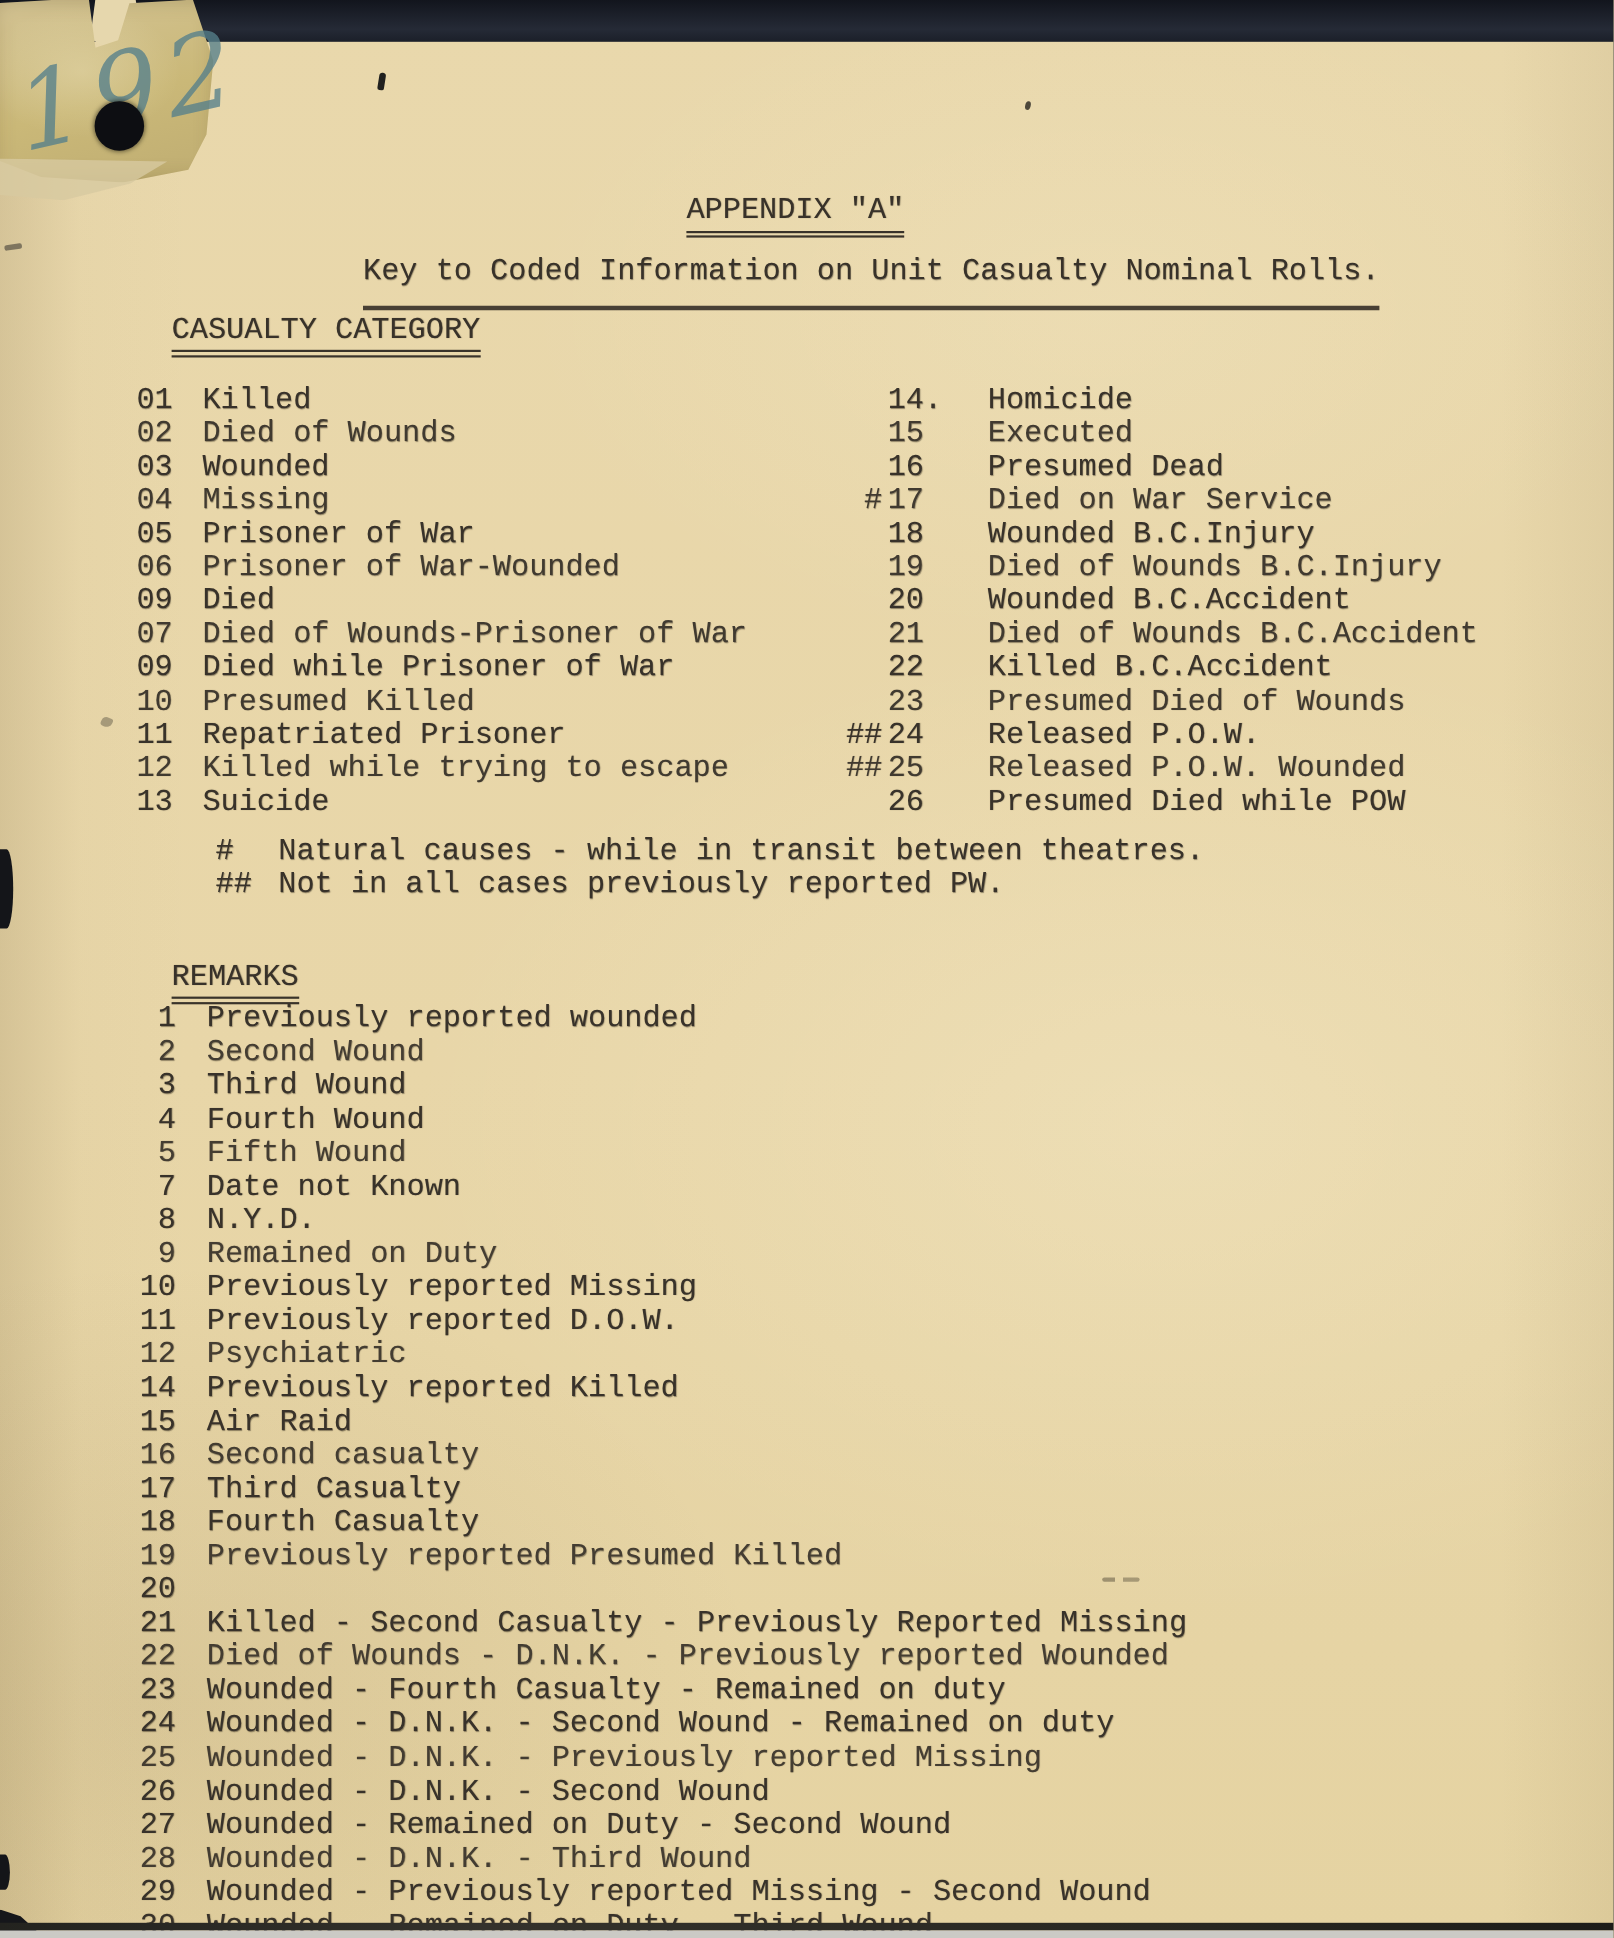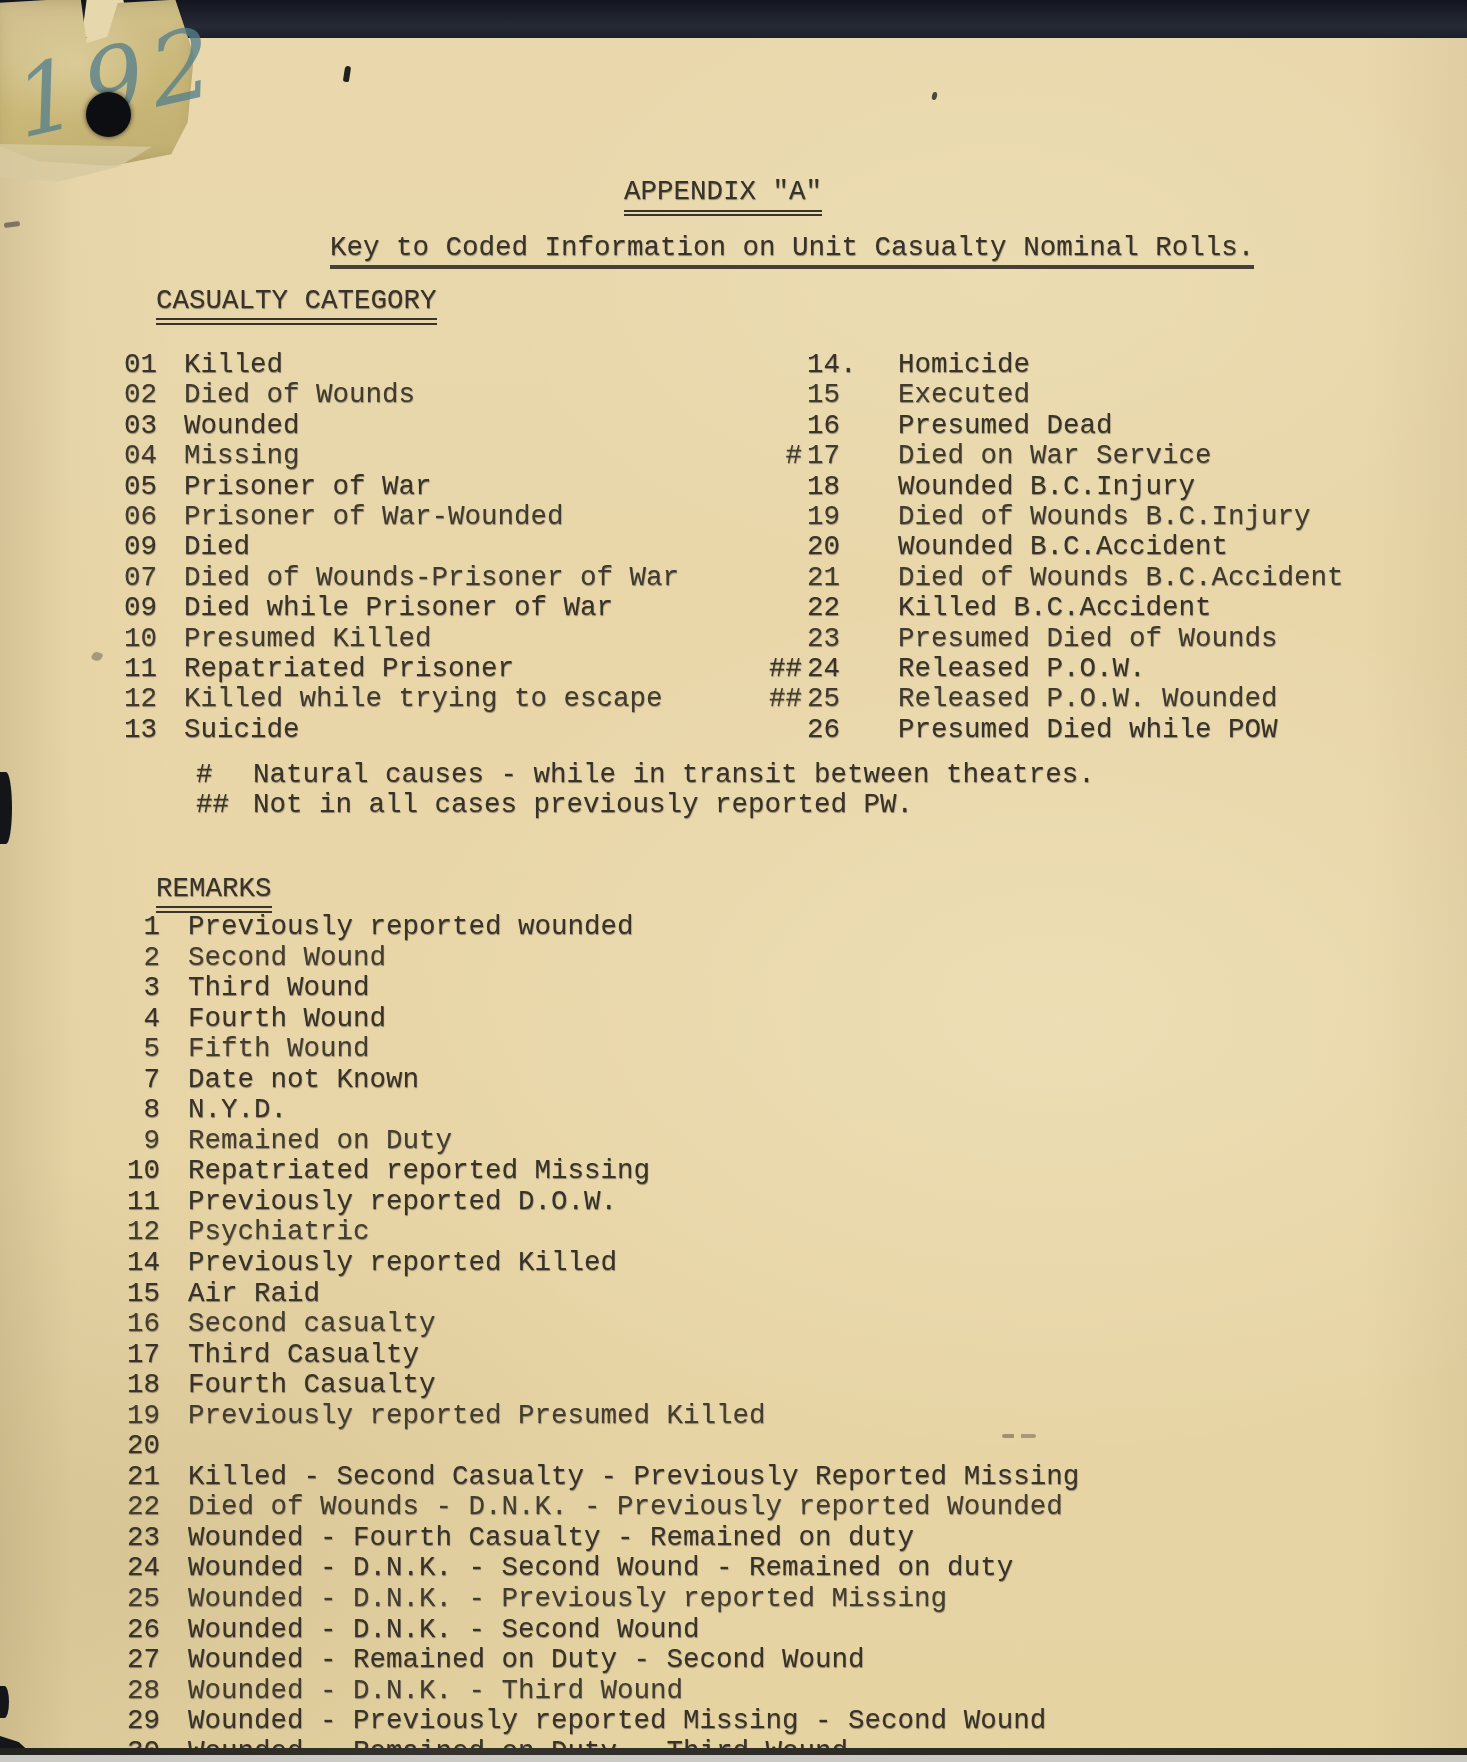--- a/index.html
+++ b/index.html
@@ -60,21 +60,21 @@
   
   .mark-apostrophe{position:absolute;left:344px;top:66px;width:6px;height:16px;background:#21211f;border-radius:3px 3px 2px 2px;transform:rotate(9deg);}
   .mark-dot{position:absolute;left:932px;top:92px;width:5px;height:8px;background:rgba(38,35,30,0.8);border-radius:50%;transform:rotate(14deg);}
   .mark-dashes{position:absolute;left:1002px;top:1434px;width:34px;height:4px;
     background:linear-gradient(90deg,rgba(70,62,46,0.45) 0 35%,transparent 35% 55%,rgba(70,62,46,0.4) 55% 100%);border-radius:2px;}
   .mark-smudge{position:absolute;left:92px;top:652px;width:10px;height:9px;background:rgba(70,64,52,0.4);border-radius:50% 20% 60% 30%;transform:rotate(24deg);}
   
   .doc-title{position:absolute;left:558px;top:147px;}
   .doc-title .ul{display:inline-block;border-bottom:6px double #39332a;padding-bottom:3px;}
   .doc-subtitle{position:absolute;left:264px;top:203px;}
-  .doc-subtitle .ul{display:inline-block;border-bottom:4px solid rgba(57,51,42,0.92);padding-bottom:2px;}
+  .doc-subtitle .ul{display:inline-block;border-bottom:4px solid rgba(57,51,42,0.92);padding-bottom:15px;}
   .sec-heading{position:absolute;text-align:right;}
   .sec-heading .ul{display:inline-block;border-bottom:7px double #39332a;padding-bottom:2px;}
   .cas-heading{left:90px;top:256px;}
   .rem-heading{left:90px;top:844px;}
   
   .cas-list{position:absolute;left:0;top:350px;width:1180px;}
   .cas-row{position:relative;height:30.4px;}
   .cas-row span{position:absolute;top:0;}
   .c-ln{left:124px;}
   .c-lt{left:184px;}
@@ -285,21 +285,21 @@
         <span class="r-t t">N.Y.D.</span>
       </div>
 
       <div class="rem-row">
         <span class="r-n t">9</span>
         <span class="r-t t">Remained on Duty</span>
       </div>
 
       <div class="rem-row">
         <span class="r-n t">10</span>
-        <span class="r-t t">Repatriated reported Missing</span>
+        <span class="r-t t">Previously reported Missing</span>
       </div>
 
       <div class="rem-row">
         <span class="r-n t">11</span>
         <span class="r-t t">Previously reported D.O.W.</span>
       </div>
 
       <div class="rem-row">
         <span class="r-n t">12</span>
         <span class="r-t t">Psychiatric</span>

